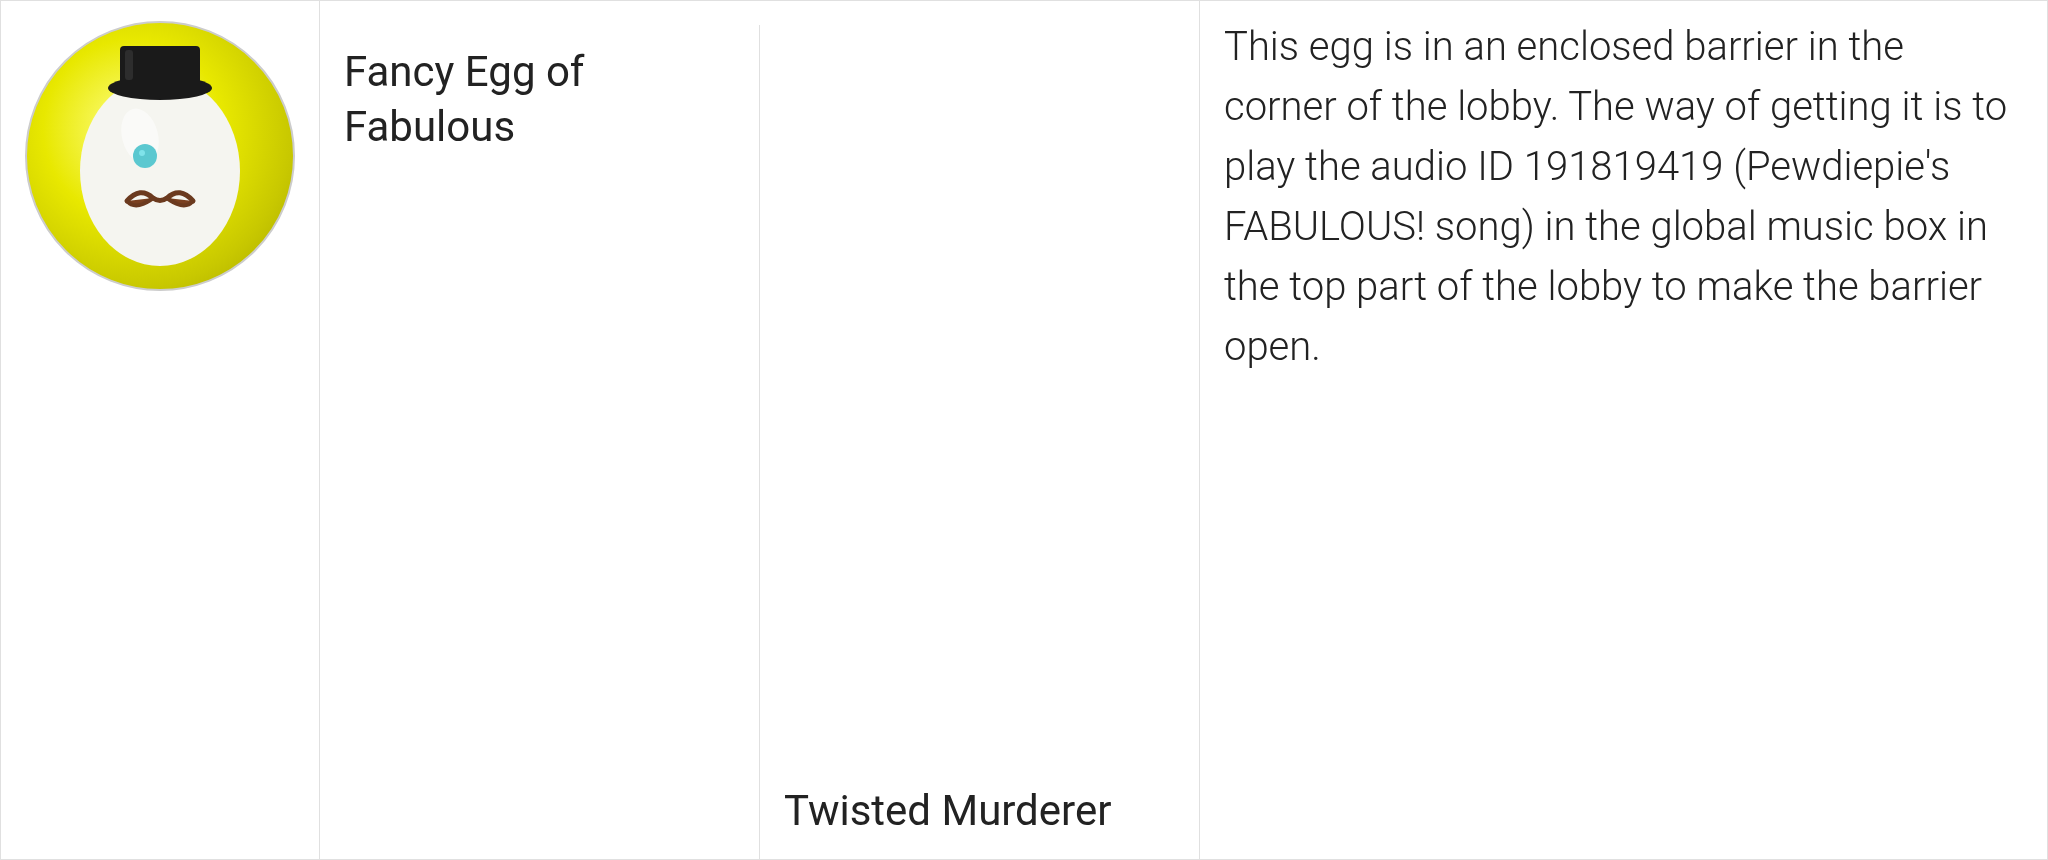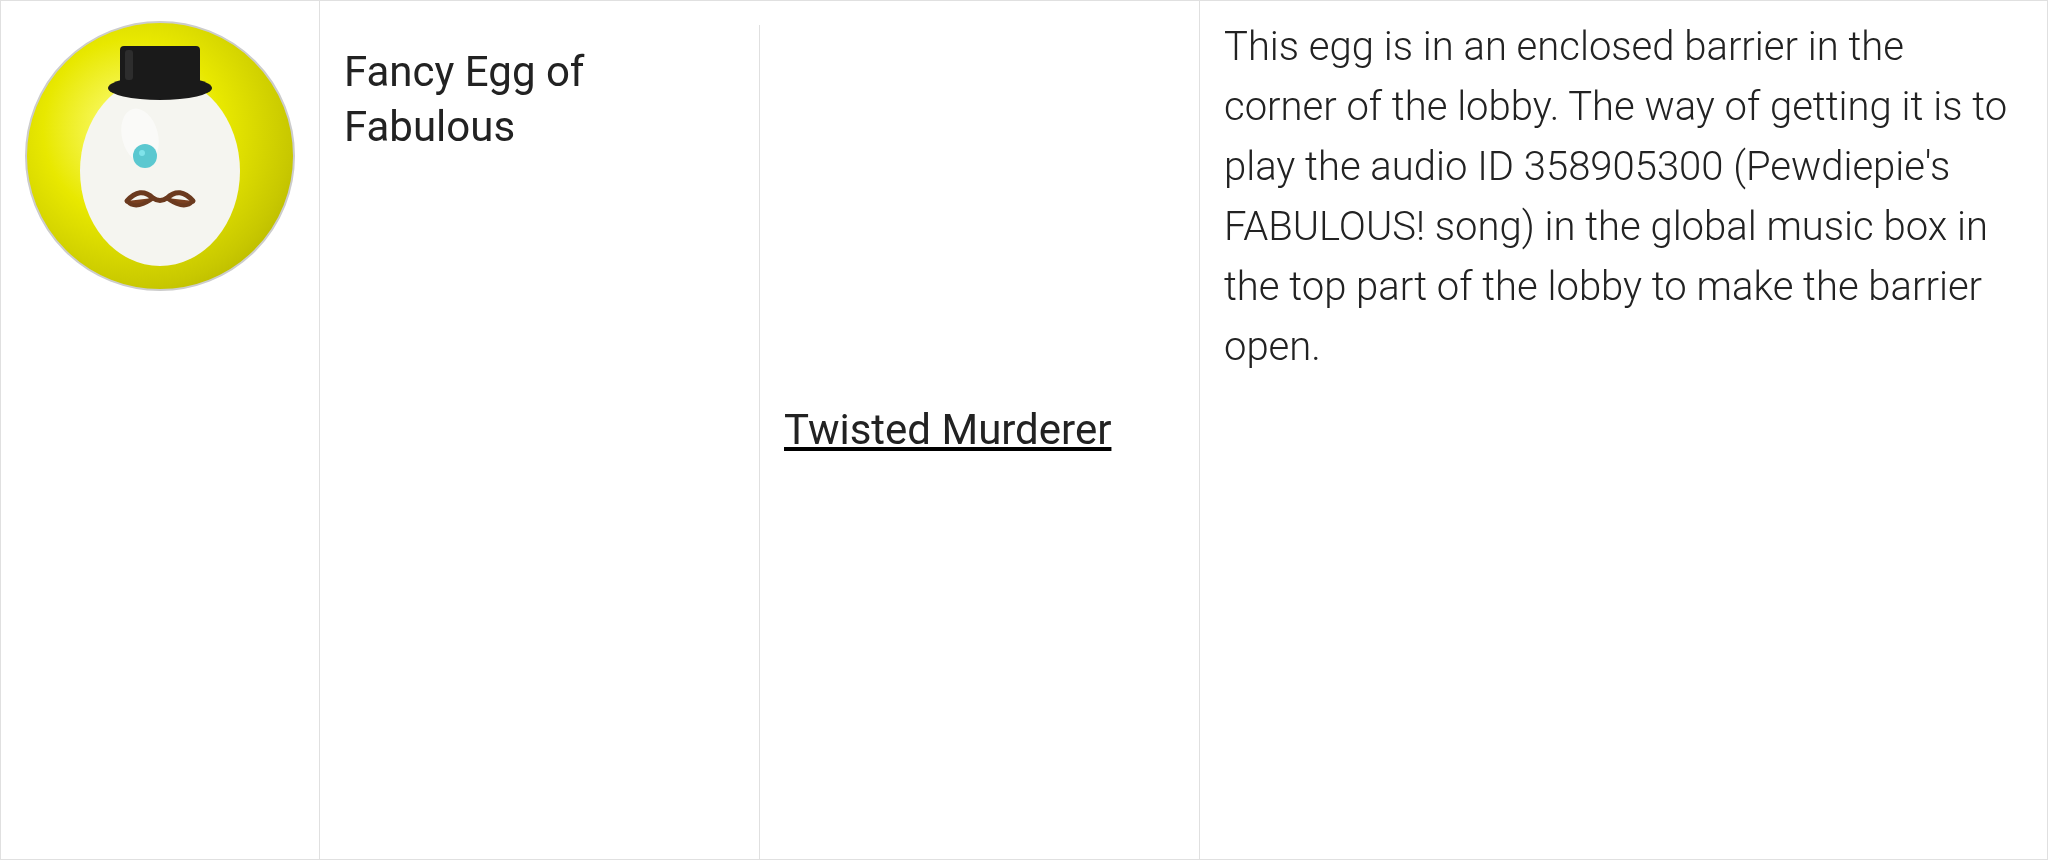--- a/index.html
+++ b/index.html
@@ -48,23 +48,22 @@
       width: 440px;
       flex-shrink: 0;
       align-items: flex-start;
       padding-top: 20px;
       margin-top: 24px;
     }
 
     .cell-game {
       width: 440px;
       flex-shrink: 0;
-      align-items: center;
+      align-items: flex-end;
       padding-top: 20px;
-      text-decoration: underline;
     }
 
     .cell-description {
       flex: 1;
       align-items: flex-start;
       padding-top: 16px;
     }
 
     .egg-image-container {
       width: 270px;
@@ -137,16 +136,16 @@
 
   <div class="cell cell-name">
     <span class="egg-name-text">Fancy Egg of Fabulous</span>
   </div>
 
   <div class="cell cell-game">
     <span class="game-name-text">Twisted Murderer</span>
   </div>
 
   <div class="cell cell-description">
-    <span class="description-text">This egg is in an enclosed barrier in the corner of the lobby. The way of getting it is to play the audio ID 358905300 (Pewdiepie's FABULOUS! song) in the global music box in the top part of the lobby to make the barrier open.</span>
+    <span class="description-text">This egg is in an enclosed barrier in the corner of the lobby. The way of getting it is to play the audio ID 191819419 (Pewdiepie's FABULOUS! song) in the global music box in the top part of the lobby to make the barrier open.</span>
   </div>
 
 </div>
 
 </body></html>

